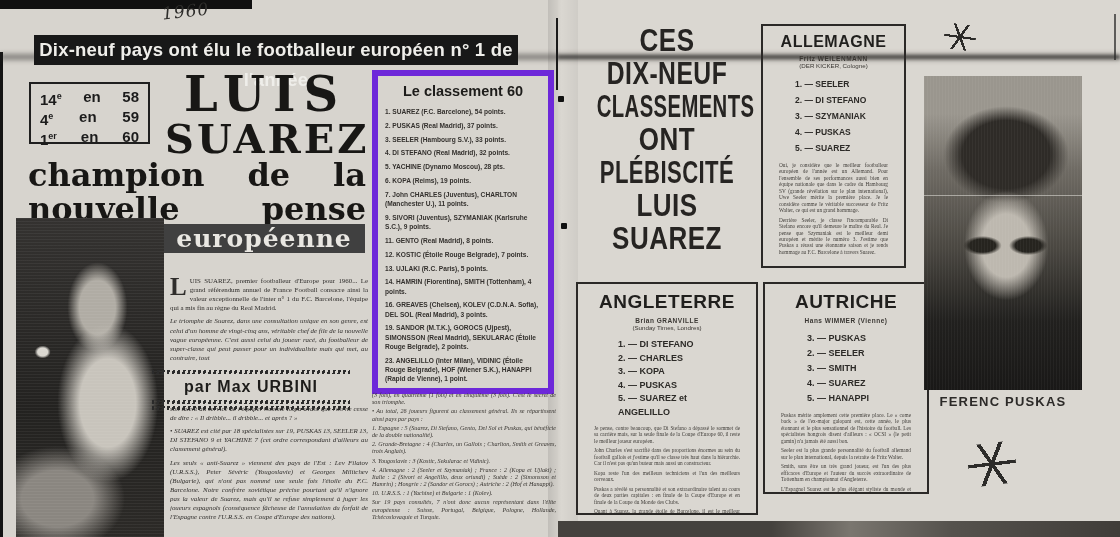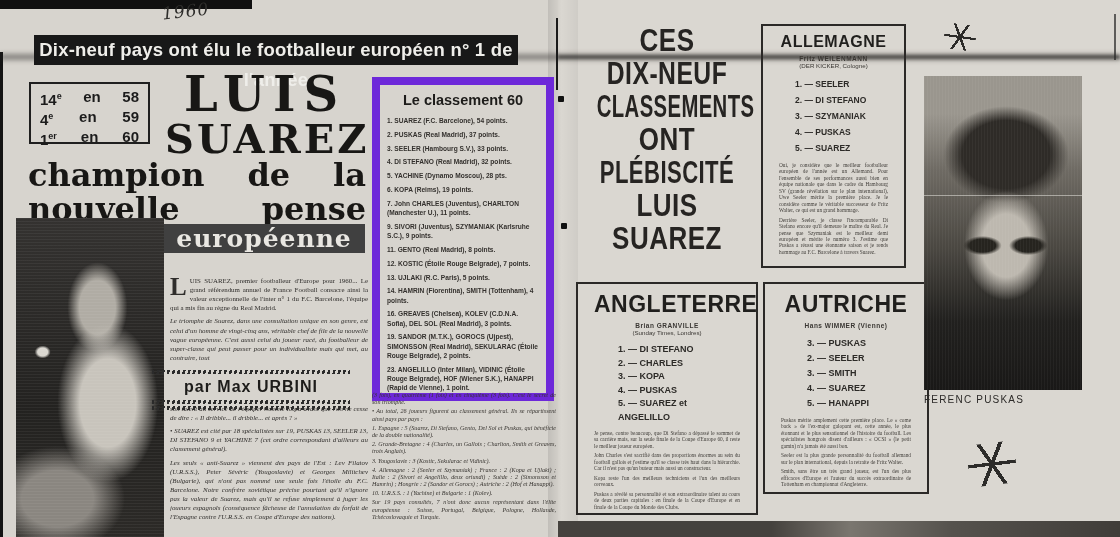--- a/index.html
+++ b/index.html
@@ -57,21 +57,21 @@
   .article p,.article-cont p{margin:0 0 4px 0;font-size:6.9px;line-height:1.32;
      text-align:justify;color:#2f2d2b;filter:blur(.2px);}
   .it{font-style:italic;}
   .dropcap::first-letter{float:left;font-size:25px;line-height:20px;font-weight:bold;
      padding:1px 3px 0 0;filter:none;}
   .byline{left:152px;top:368px;width:198px;text-align:center;}
   .hatch{height:4px;background:repeating-linear-gradient(105deg,#2b2b2b 0 2.5px,transparent 2.5px 5px);margin:2px 0;}
   .byline-text{font-family:"Liberation Sans",sans-serif;font-weight:bold;font-size:16px;
      line-height:22px;color:#1d1c1a;letter-spacing:1px;}
   .article-cont{left:170px;top:404px;width:198px;height:131px;overflow:hidden;}
-  .ranking-box{left:372px;top:77px;width:182px;height:324px;border:8px solid #6d28d9;
+  .ranking-box{left:372px;top:70px;width:182px;height:324px;border:6px solid #6d28d9;
      box-sizing:border-box;padding:6px 7px;overflow:hidden;}
   .ranking-title{font-family:"Liberation Sans",sans-serif;font-weight:bold;font-size:14.5px;
      text-align:center;margin:1px 0 8px 0;color:#1d1c1a;}
   .ranking-item{font-family:"Liberation Sans",sans-serif;font-weight:bold;font-size:6.6px;
      line-height:1.4;margin-bottom:4.6px;color:#33302d;filter:blur(.22px);}
   .totals-col{left:372px;top:392px;width:184px;height:145px;overflow:hidden;}
   .totals-col p{margin:0 0 2px 0;font-size:6.1px;line-height:1.18;text-align:justify;
      font-style:italic;color:#36332f;filter:blur(.25px);}
   
   .headline-col{left:577px;top:24px;width:180px;}
@@ -81,21 +81,21 @@
   .headline-word:nth-of-type(2){transform:scale(.95,1.22);}
   .headline-word:nth-of-type(3){transform:scale(.78,1.22);}
   .headline-word:nth-of-type(5){transform:scale(.85,1.22);}
   .cbox{border:2px solid #2b2927;box-sizing:border-box;padding:5px 16px;overflow:hidden;}
   .box-allemagne{left:761px;top:24px;width:145px;height:244px;}
   .box-angleterre{left:576px;top:282px;width:182px;height:233px;}
   .box-autriche{left:763px;top:282px;width:166px;height:212px;}
   .cbox-title{font-family:"Liberation Sans",sans-serif;font-weight:bold;text-align:center;
      color:#201f1d;letter-spacing:.5px;margin:2px 0 4px 0;}
   .box-allemagne .cbox-title{font-size:16px;}
-  .box-angleterre .cbox-title,.box-autriche .cbox-title{font-size:23px;}
+  .box-angleterre .cbox-title,.box-autriche .cbox-title{font-size:19px;}
   .cbox-judge{font-family:"Liberation Sans",sans-serif;font-weight:bold;font-size:6.5px;
      text-align:center;color:#3a3733;letter-spacing:.5px;filter:blur(.2px);}
   .cbox-source{font-family:"Liberation Sans",sans-serif;font-size:6.2px;text-align:center;
      color:#3a3733;filter:blur(.2px);margin-bottom:2px;}
   .picks{margin-top:7px;margin-bottom:6px;}
   .pick-item{font-family:"Liberation Sans",sans-serif;font-weight:bold;color:#2c2a27;
      filter:blur(.18px);}
   .box-allemagne .pick-item{font-size:8.5px;line-height:16px;padding-left:16px;}
   .box-angleterre .pick-item{font-size:9px;line-height:13.5px;padding-left:24px;}
   .box-autriche .pick-item{font-size:9px;line-height:15px;padding-left:26px;}
@@ -104,22 +104,22 @@
   .photo-puskas{left:924px;top:76px;width:158px;height:314px;background:
      radial-gradient(ellipse 24px 12px at 37% 54%,#26241f 0 55%,transparent 80%),
      radial-gradient(ellipse 24px 12px at 66% 54%,#26241f 0 55%,transparent 80%),
      radial-gradient(ellipse 54px 70px at 52% 54%,#bdb8af 0 45%,rgba(189,184,175,0) 78%),
      radial-gradient(ellipse 80px 62px at 52% 25%,#2e2b27 0 55%,transparent 78%),
      linear-gradient(180deg,#9a968e 0 12%,#6e6a63 30%,#4a4741 55%,#21201e 78%,#191817);}
   .photo-puskas::before{content:"";position:absolute;inset:0;
      background:repeating-linear-gradient(90deg,rgba(255,255,255,.04) 0 1px,transparent 1px 3px);}
   .photo-puskas::after{content:"";position:absolute;left:0;top:38%;width:100%;height:1px;
      background:rgba(230,228,222,.55);}
-  .caption-puskas{left:924px;top:394px;width:158px;text-align:left;
-     font-family:"Liberation Sans",sans-serif;font-weight:normal;font-size:10px;
+  .caption-puskas{left:924px;top:394px;width:158px;text-align:center;
+     font-family:"Liberation Sans",sans-serif;font-weight:bold;font-size:13px;
      letter-spacing:1.2px;color:#2c2a28;}
 </style>
 </head>
 <body>
 
 <div id="canvas">
 
   <div class="abs right-paper"></div>
   <div class="abs gutter-shade"></div>
   <div class="abs top-strip"></div>

